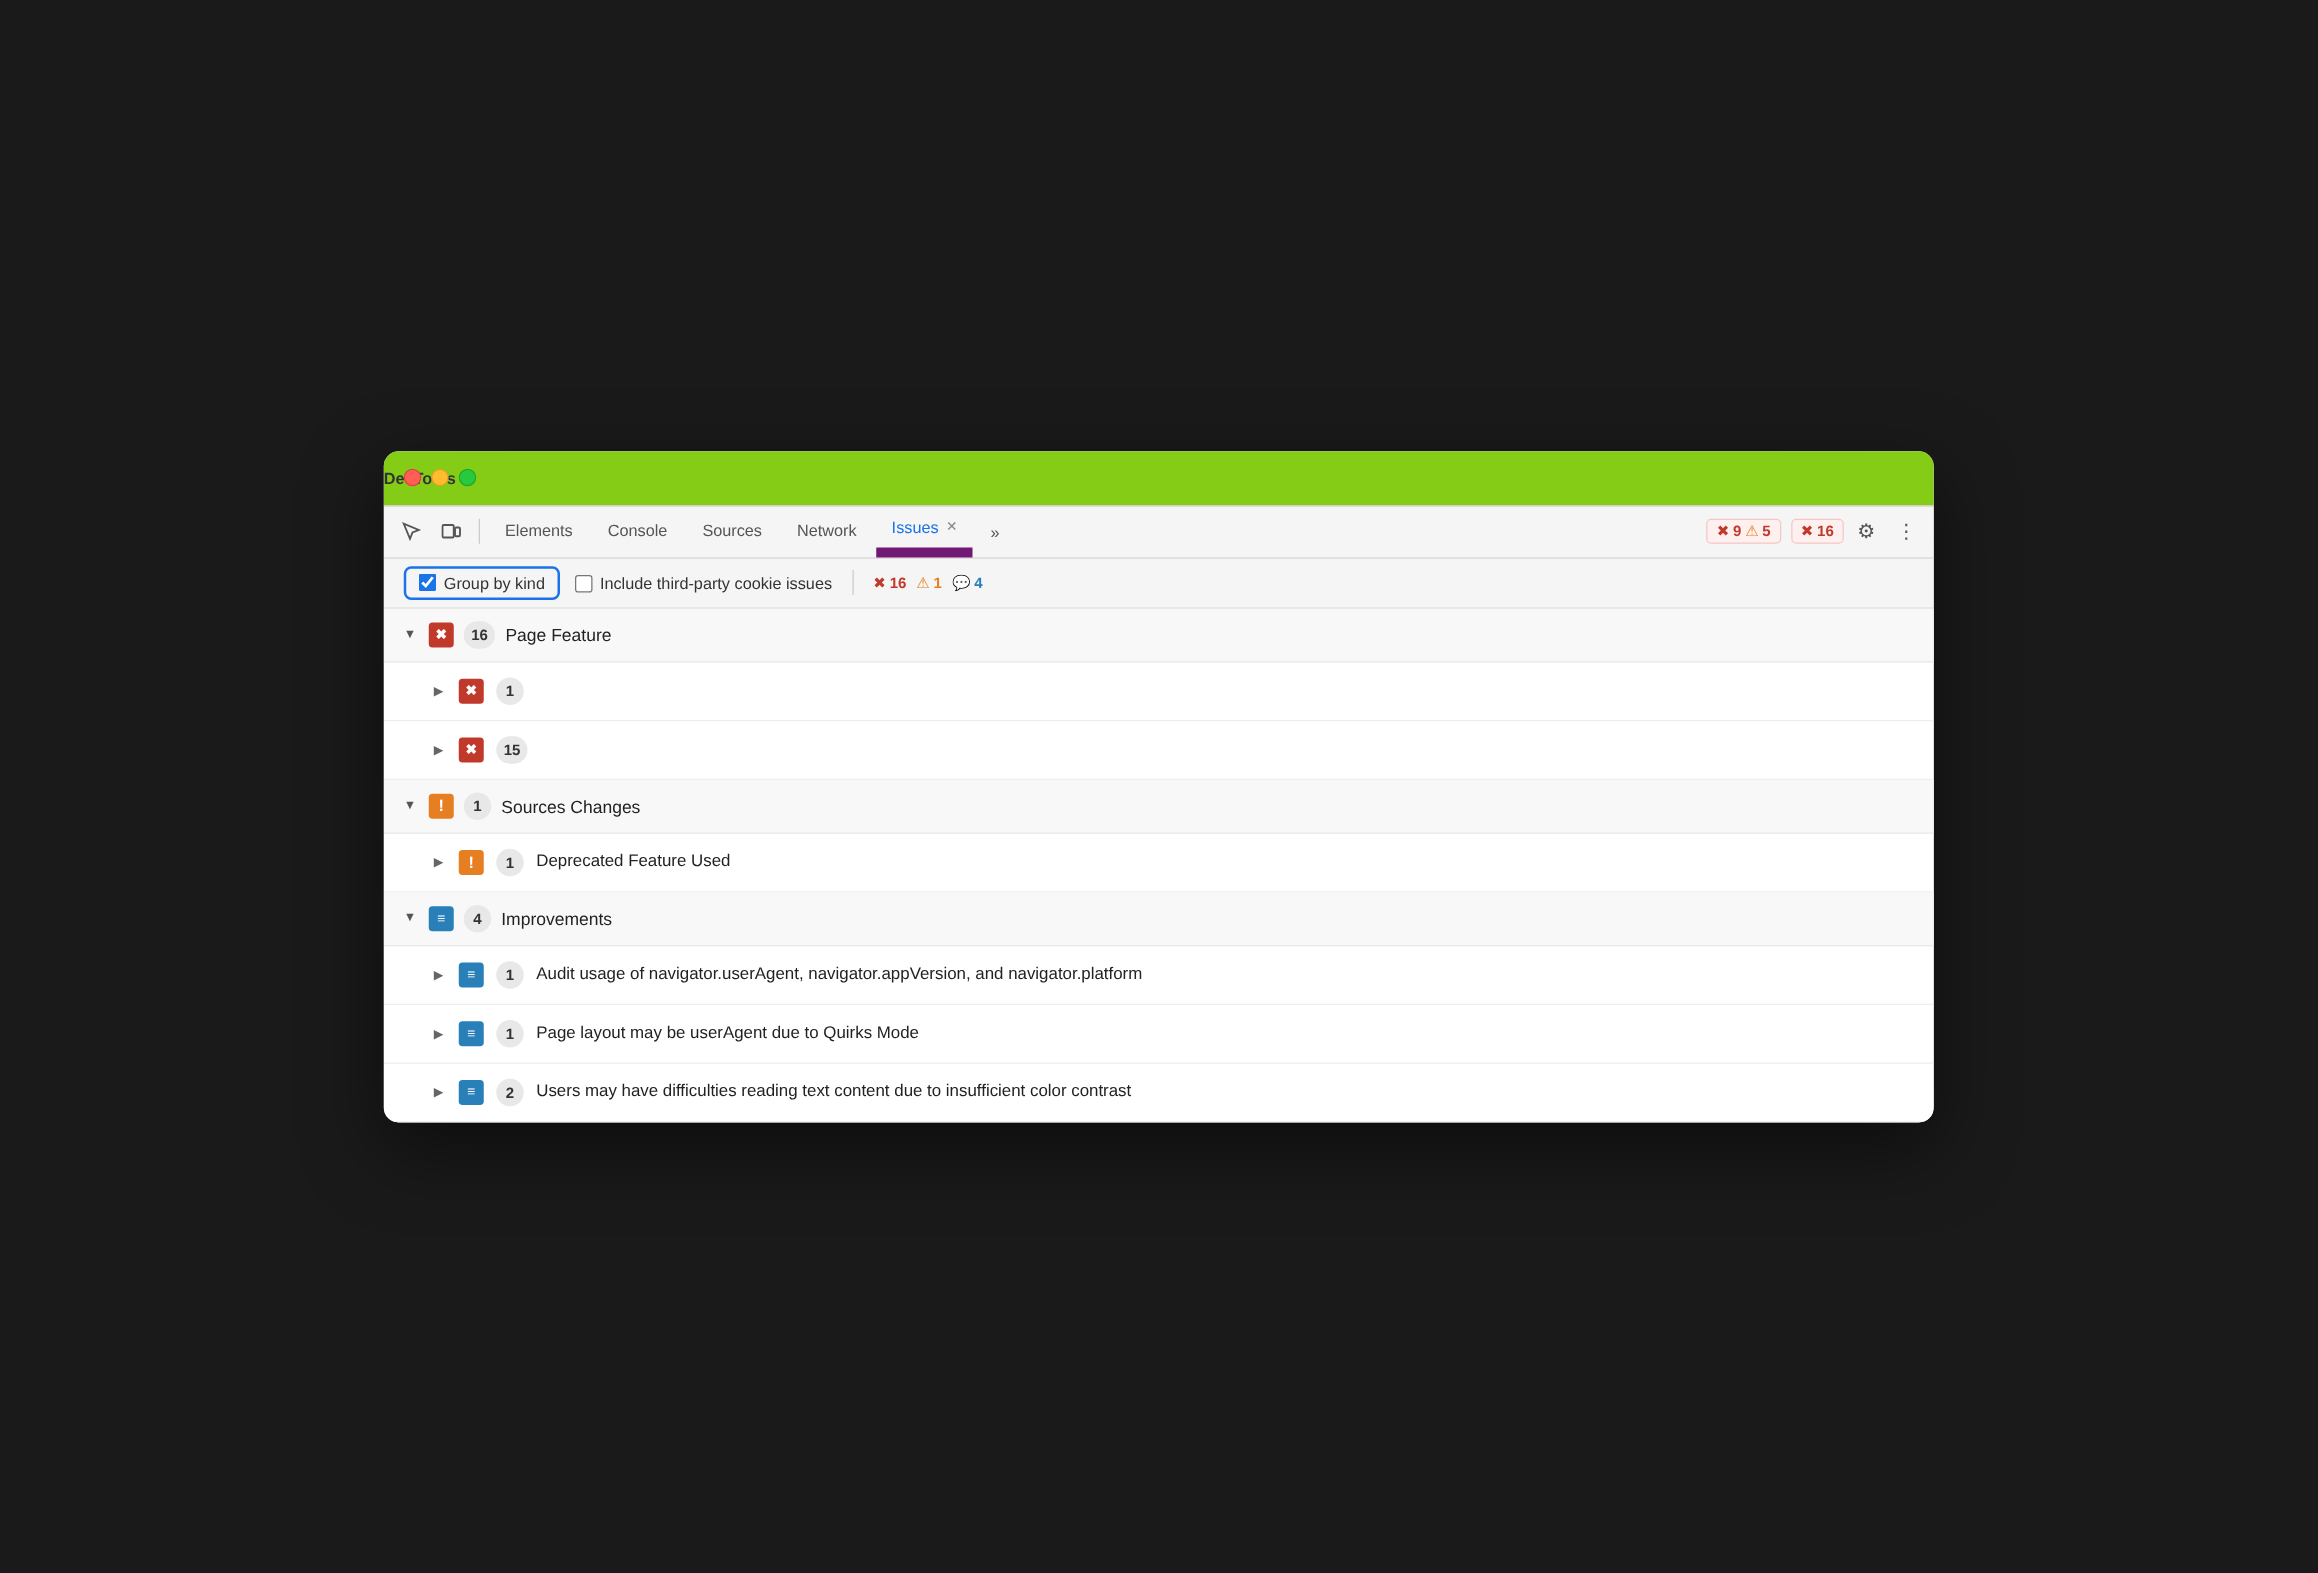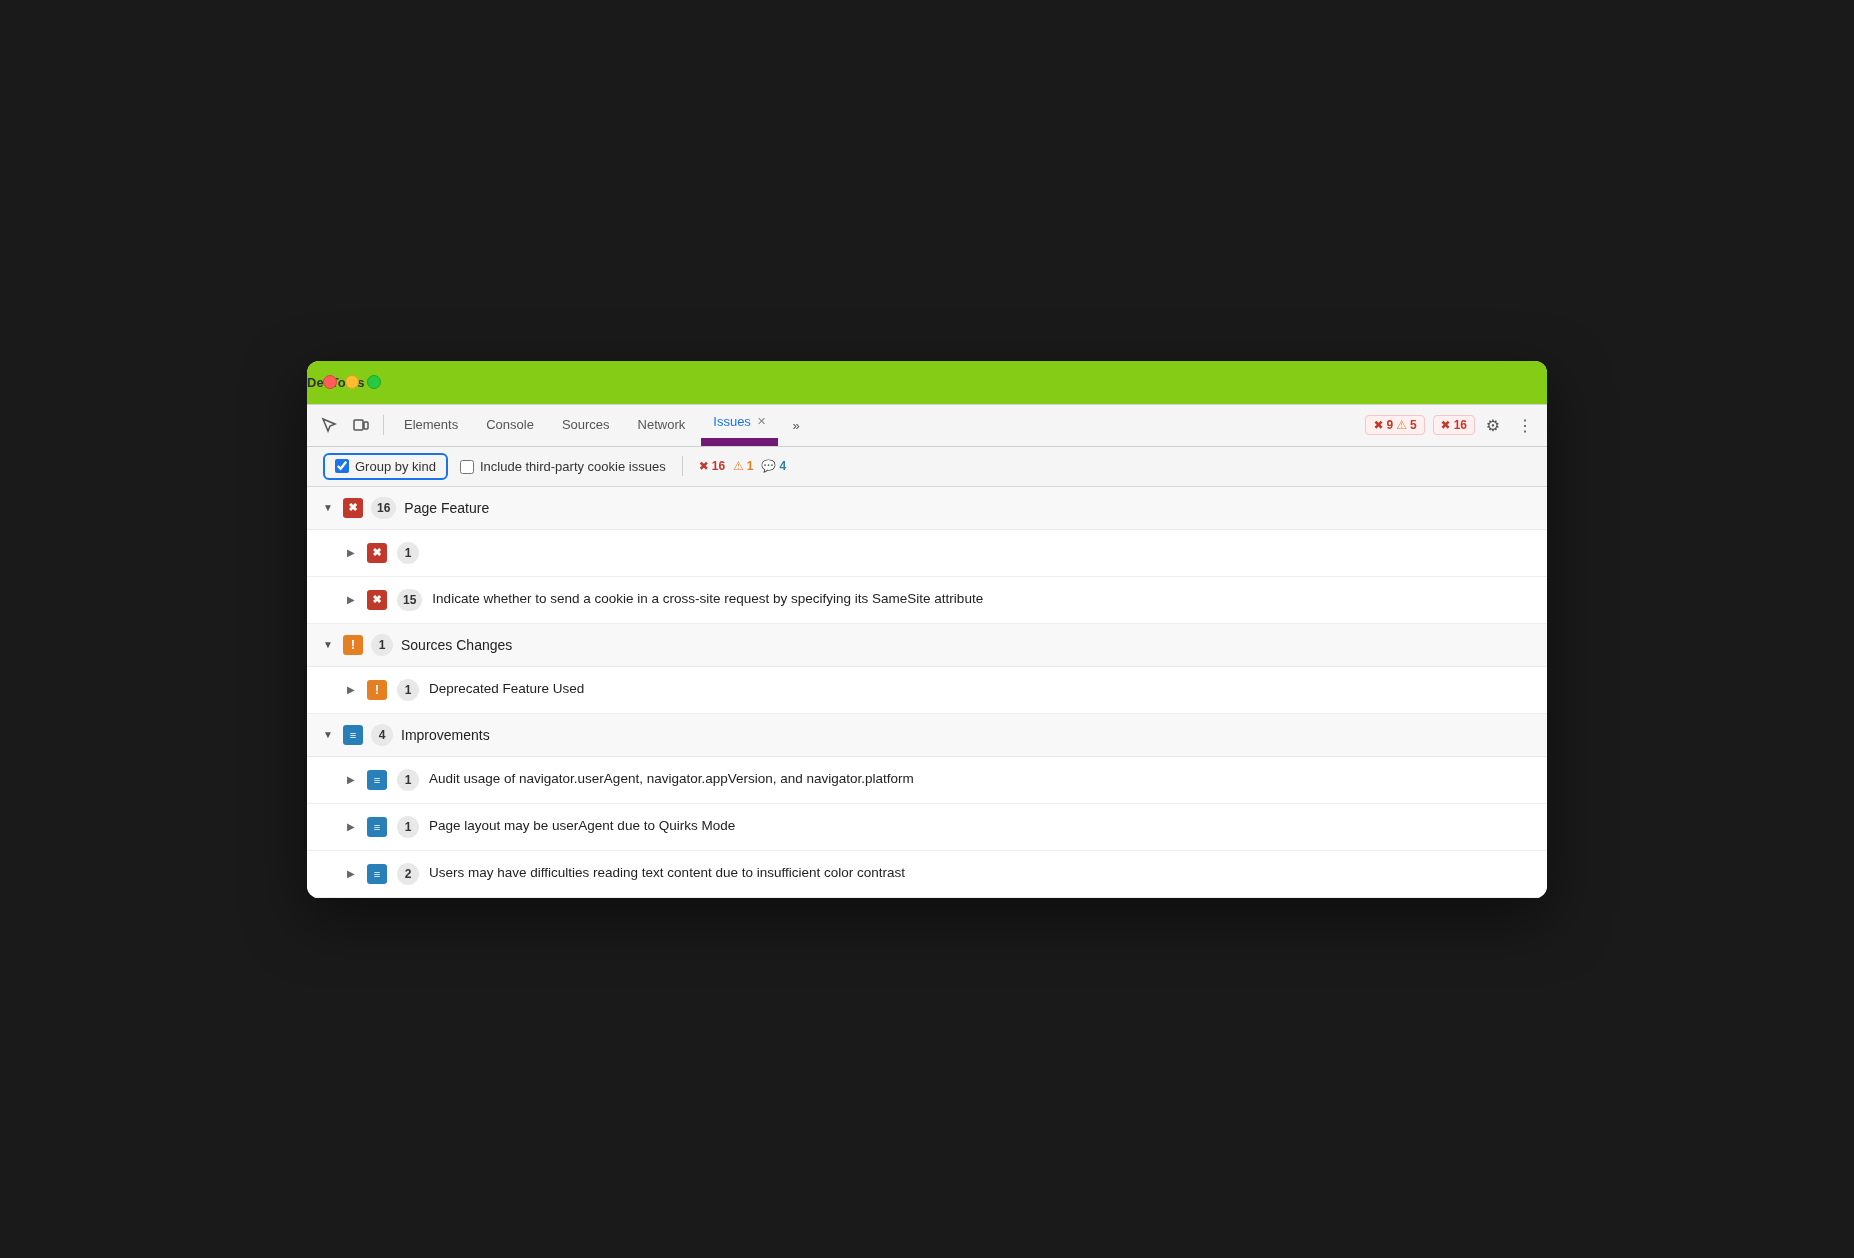--- a/index.html
+++ b/index.html
@@ -384,21 +384,20 @@
     <div class="issue-row">
       <span class="issue-chevron">▶</span>
       <span class="issue-icon section-icon-error">✖</span>
       <span class="issue-count">1</span>
     </div>
 
     <div class="issue-row">
       <span class="issue-chevron">▶</span>
       <span class="issue-icon section-icon-error">✖</span>
       <span class="issue-count">15</span>
-      <span class="issue-text">Indicate whether to send a cookie in a cross-site request by specifying its SameSite attribute</span>
     </div>
 
     <div class="section-header">
       <span class="chevron">▼</span>
       <span class="section-icon section-icon-warn" style="font-size:13px;">!</span>
       <span class="section-count">1</span>
       <span class="section-title">Sources Changes</span>
     </div>
 
     <div class="issue-row">

